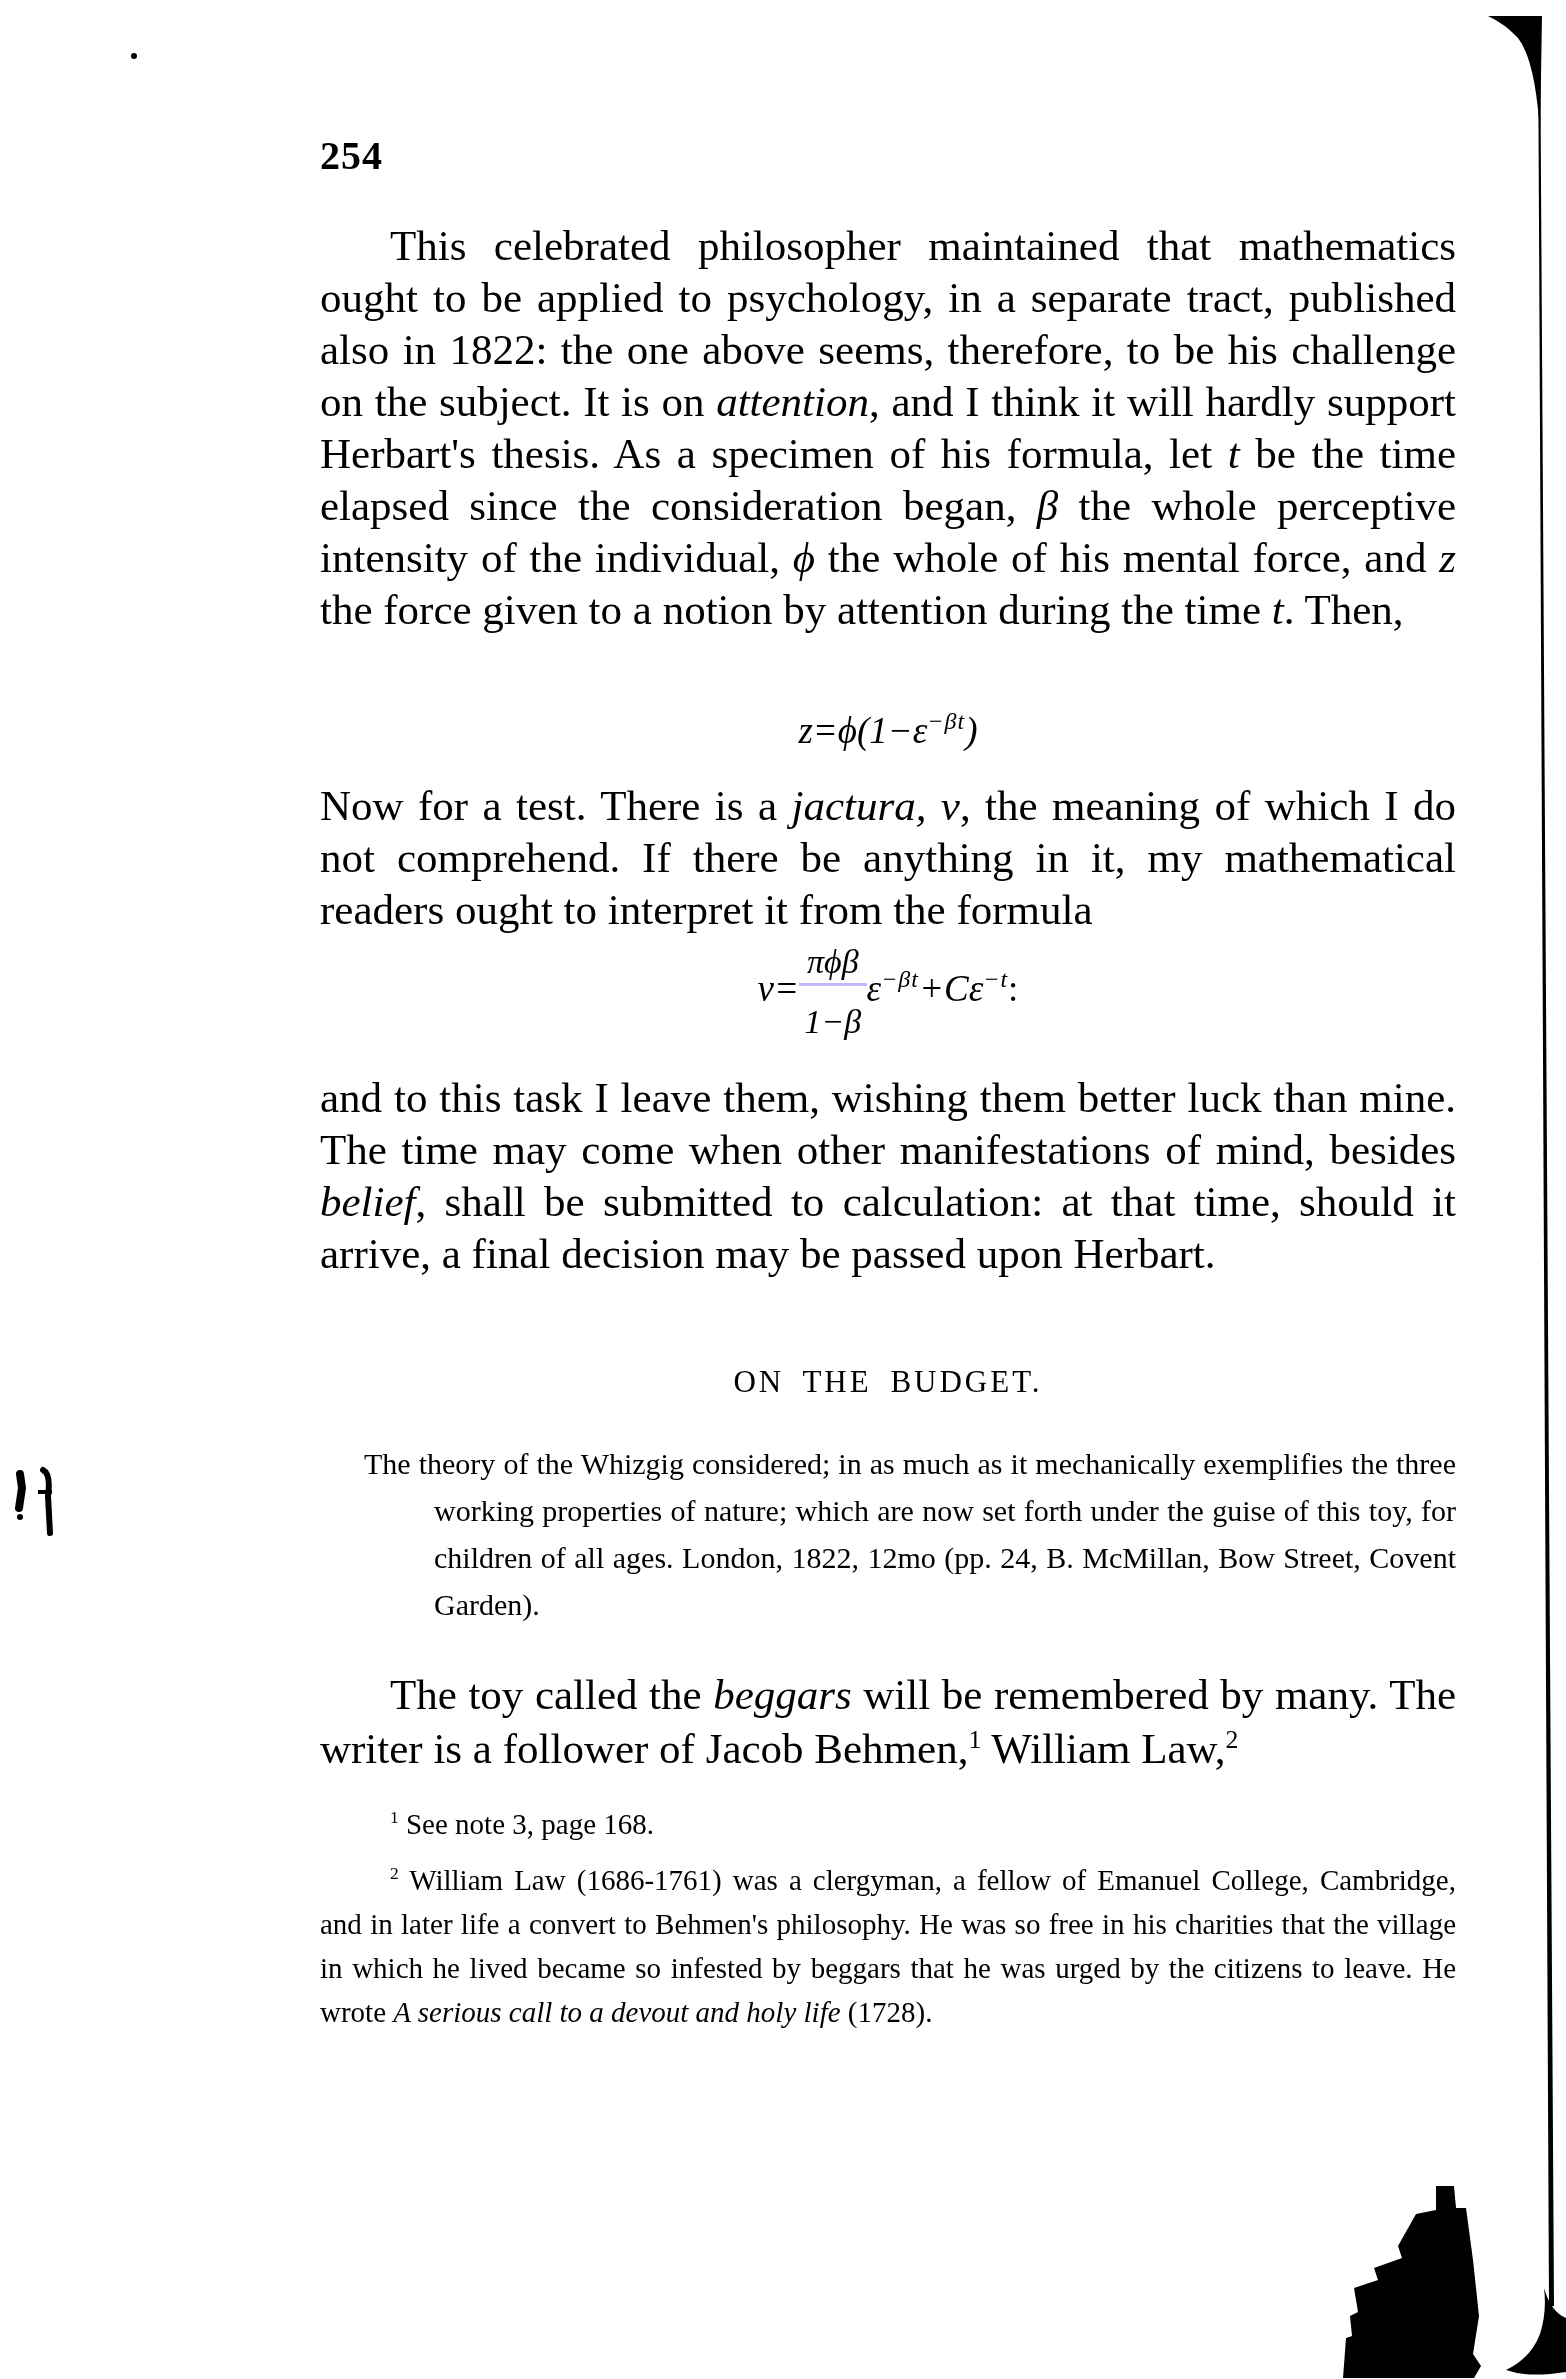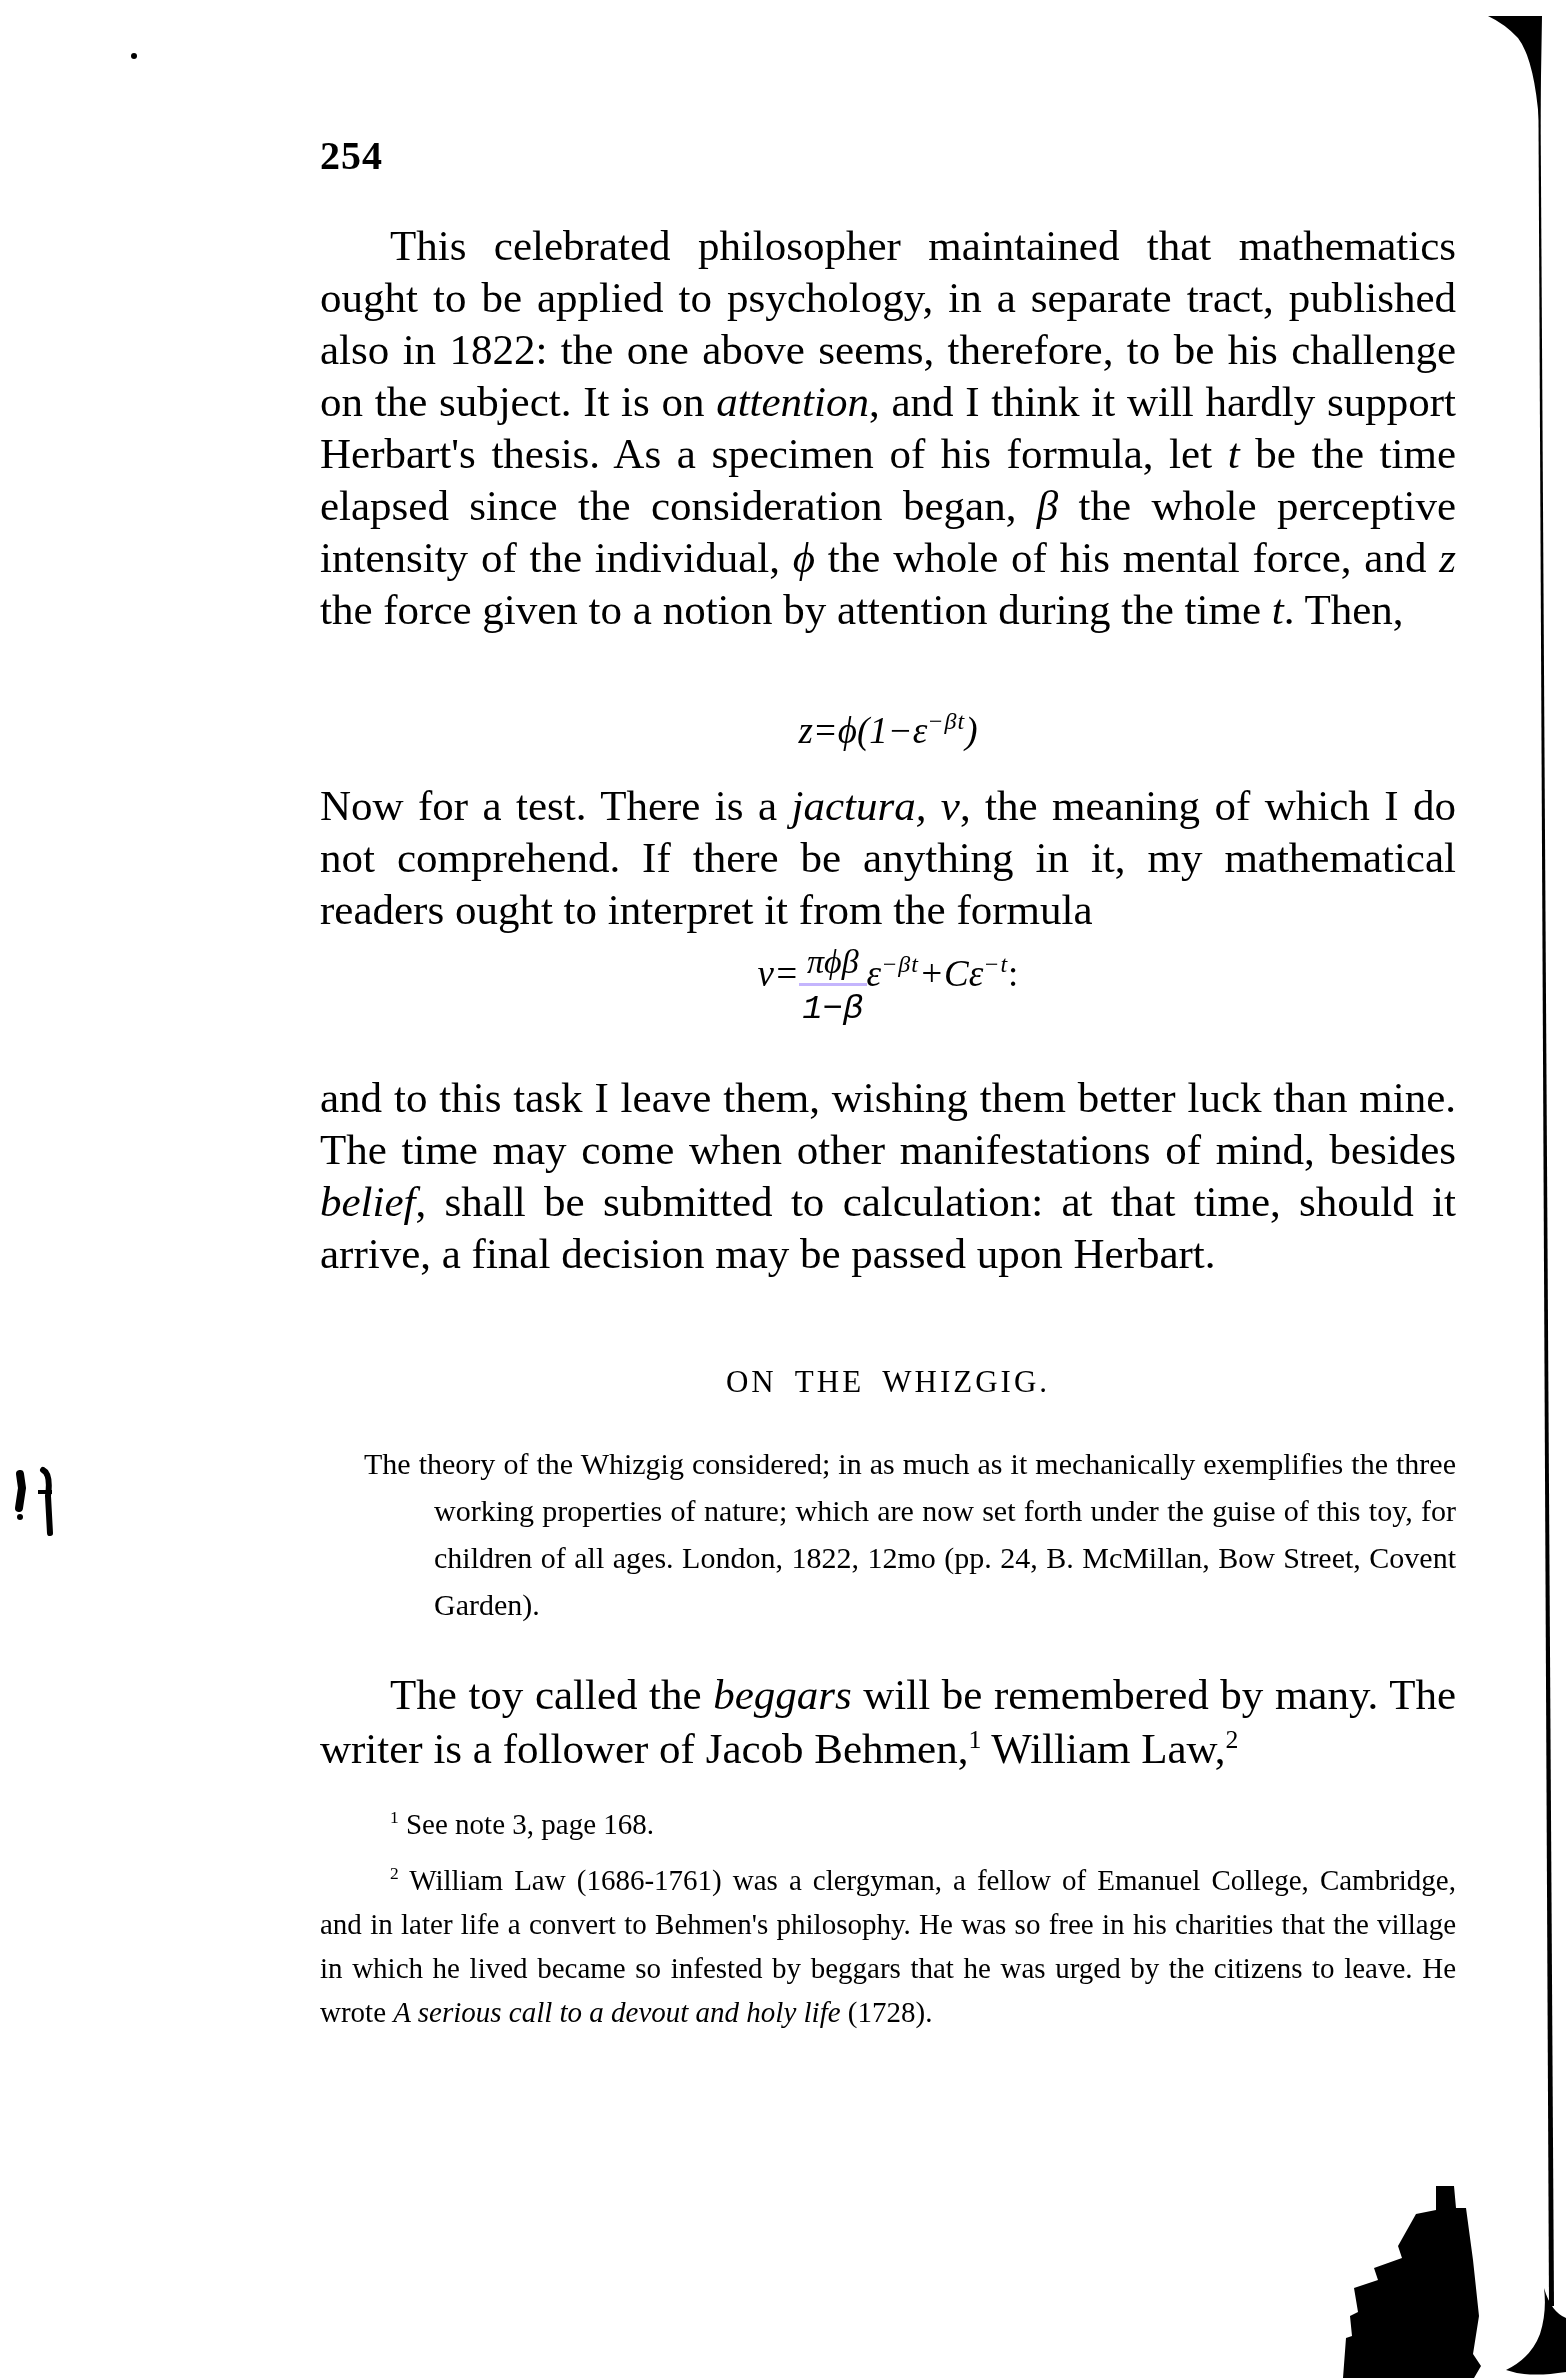--- a/index.html
+++ b/index.html
@@ -40,21 +40,21 @@
     position: absolute; left: 320px; width: 1136px;
     text-align: center; font-style: italic;
     font-size: 37px;
   }
   .formula .rm { font-style: normal; }
   .frac {
     display: inline-block; vertical-align: -32px;
     text-align: center; line-height: 1.05; font-size: 34px;
   }
   .frac .num { display: block; border-bottom: 3px solid #c4b5fd; padding: 0 8px 3px 8px; }
-  .frac .den { display: block; padding-top: 6px; font-family: Liberation Mono, monospace; }
+  .frac .den { display: block; padding-top: 18px; }
   .fsup { font-size: 24px; vertical-align: 14px; letter-spacing: 1px; }
 
   
   #section-heading {
     position: absolute; left: 320px; width: 1136px; top: 1348px;
     text-align: center; font-size: 31px; letter-spacing: 3px; word-spacing: 8px;
   }
   #quote {
     position: absolute; left: 434px; width: 1022px; top: 1424px;
     font-size: 30px; line-height: 47px; text-align: justify;
@@ -79,21 +79,21 @@
   <div class="col body-par indent" style="top:204px;"><span>This celebrated philosopher maintained that mathematics ought to be applied to psychology, in a separate tract, published also in 1822: the one above seems, therefore, to be his challenge on the subject.  It is on </span><span class="ital">attention</span><span>, and I think it will hardly support Herbart's thesis.  As a specimen of his formula, let </span><span class="ital">t</span><span> be the time elapsed since the consideration began, </span><span class="ital">β</span><span> the whole perceptive intensity of the individual, </span><span class="ital">ϕ</span><span> the whole of his mental force, and </span><span class="ital">z</span><span> the force given to a notion by attention during the time </span><span class="ital">t</span><span>.  Then,</span></div>
 
   <div class="formula" style="top:692px;"><span>z=ϕ(1−ε</span><span class="fsup">−βt</span><span>)</span></div>
 
   <div class="col body-par" style="top:764px;"><span>Now for a test.  There is a </span><span class="ital">jactura, v</span><span>, the meaning of which I do not comprehend.  If there be anything in it, my mathematical readers ought to interpret it from the formula</span></div>
 
   <div class="formula" style="top:928px;"><span>v=</span><span class="frac"><span class="num">πϕβ</span><span class="den">1−β</span></span><span>ε</span><span class="fsup">−βt</span><span>+Cε</span><span class="fsup">−t</span><span class="rm">:</span></div>
 
   <div class="col body-par" style="top:1056px;"><span>and to this task I leave them, wishing them better luck than mine.  The time may come when other manifestations of mind, besides </span><span class="ital">belief</span><span>, shall be submitted to calculation: at that time, should it arrive, a final decision may be passed upon Herbart.</span></div>
 
-  <div id="section-heading">ON THE WHIZGIG.</div>
+  <div id="section-heading">ON THE BUDGET.</div>
 
   <div id="quote">The theory of the Whizgig considered; in as much as it mechanically exemplifies the three working properties of nature; which are now set forth under the guise of this toy, for children of all ages.  London, 1822, 12mo (pp. 24, B. McMillan, Bow Street, Covent Garden).</div>
 
   <div class="col body-par indent" style="top:1652px; line-height:54px;"><span>The toy called the </span><span class="ital">beggars</span><span> will be remembered by many. The writer is a follower of Jacob Behmen,</span><sup class="ref">1</sup><span> William Law,</span><sup class="ref">2</sup></div>
 
   <div class="col footnote indent" style="top:1786px;"><sup class="ref">1</sup><span> See note 3, page 168.</span></div>
 
   <div class="col footnote indent" style="top:1842px;"><sup class="ref">2</sup><span> William Law (1686-1761) was a clergyman, a fellow of Emanuel College, Cambridge, and in later life a convert to Behmen's philosophy.  He was so free in his charities that the village in which he lived became so infested by beggars that he was urged by the citizens to leave.  He wrote </span><span class="ital">A serious call to a devout and holy life</span><span> (1728).</span></div>
 
   <svg id="artifacts" viewBox="0 0 1566 2379" xmlns="http://www.w3.org/2000/svg">

